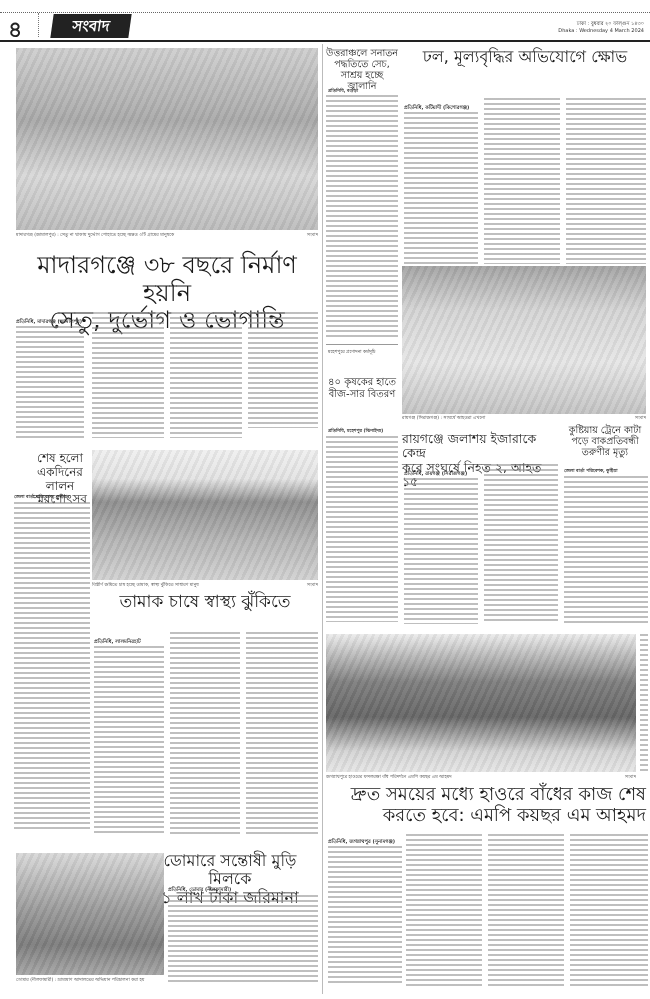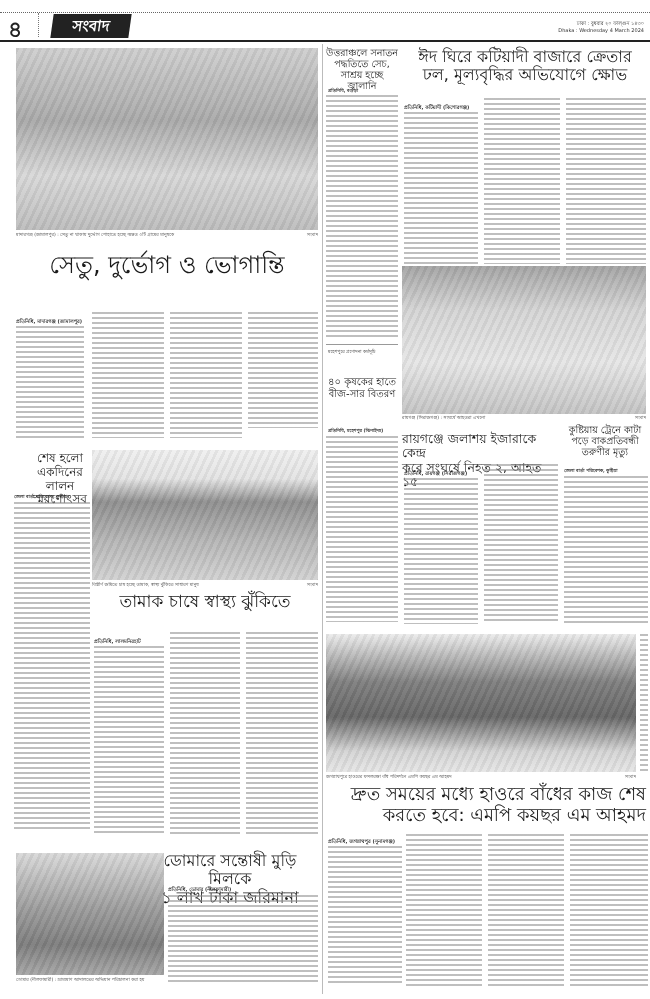--- a/index.html
+++ b/index.html
@@ -46,20 +46,21 @@
 </div>
 <div class="abs mast-rule"></div>
 
 <div class="photo" style="left:16px;top:48px;width:302px;height:182px;"></div>
 <div class="caption" style="left:16px;top:232px;width:302px;">
   <span>মাদারগঞ্জ (জামালপুর) : সেতু না থাকায় দুর্ভোগ পোহাতে হচ্ছে অন্তত ৫টি গ্রামের মানুষকে</span>
   <span class="credit">সংবাদ</span>
 </div>
 
 <div class="hl" style="left:16px;top:252px;width:302px;font-size:24px;">
+  <div>মাদারগঞ্জে ৩৮ বছরে নির্মাণ হয়নি</div>
   <div>সেতু, দুর্ভোগ ও ভোগান্তি</div>
 </div>
 <div class="byline" style="left:16px;top:318px;">প্রতিনিধি, মাদারগঞ্জ (জামালপুর)</div>
 <div class="col" style="left:16px;top:326px;width:68px;height:112px;"></div>
 <div class="col" style="left:92px;top:312px;width:72px;height:126px;"></div>
 <div class="col" style="left:170px;top:312px;width:72px;height:126px;"></div>
 <div class="col" style="left:248px;top:312px;width:70px;height:116px;"></div>
 
 <div class="hl" style="left:22px;top:452px;width:76px;font-size:12px;">শেষ হলো একদিনের লালন স্মরণোৎসব</div>
 <div class="byline" style="left:14px;top:494px;font-size:4.5px;">জেলা বার্তা পরিবেশক, কুষ্টিয়া</div>
@@ -87,21 +88,20 @@
 <div class="byline" style="left:168px;top:886px;">প্রতিনিধি, ডোমার (নীলফামারী)</div>
 <div class="col" style="left:168px;top:895px;width:150px;height:88px;"></div>
 
 <div class="vrule" style="left:322px;top:44px;height:950px;"></div>
 
 <div class="hl" style="left:326px;top:48px;width:72px;font-size:9.5px;">উত্তরাঞ্চলে সনাতন পদ্ধতিতে সেচ, সাশ্রয় হচ্ছে জ্বালানি</div>
 <div class="byline" style="left:328px;top:88px;font-size:4.5px;">প্রতিনিধি, বগুড়া</div>
 <div class="col" style="left:326px;top:95px;width:72px;height:242px;"></div>
 
 <div class="hl" style="left:402px;top:48px;width:246px;font-size:16px;">
-  <div>ঈদ ঘিরে কটিয়াদী বাজারে ক্রেতার</div>
   <div>ঢল, মূল্যবৃদ্ধির অভিযোগে ক্ষোভ</div>
 </div>
 <div class="byline" style="left:404px;top:104px;">প্রতিনিধি, কটিয়াদী (কিশোরগঞ্জ)</div>
 <div class="col" style="left:404px;top:112px;width:74px;height:152px;"></div>
 <div class="col" style="left:484px;top:98px;width:76px;height:166px;"></div>
 <div class="col" style="left:566px;top:98px;width:80px;height:166px;"></div>
 
 <div class="photo" style="left:402px;top:266px;width:244px;height:148px;background:linear-gradient(180deg,#a4a4a4 0%,#d5d5d5 30%,#e6e6e6 65%,#c4c4c4 100%);"></div>
 <div class="caption" style="left:402px;top:415px;width:244px;">
   <span>রায়গঞ্জ (সিরাজগঞ্জ) : সংঘর্ষে আহতরা এখনো</span>

